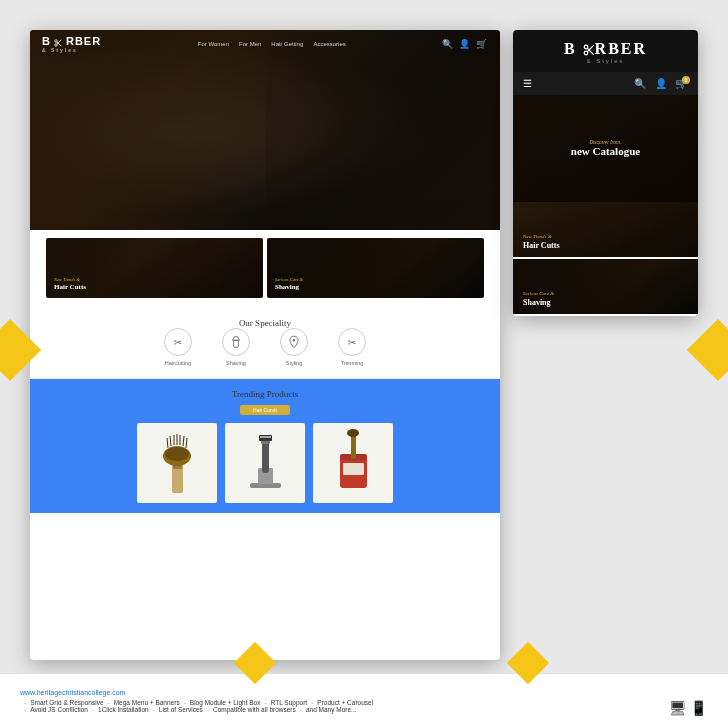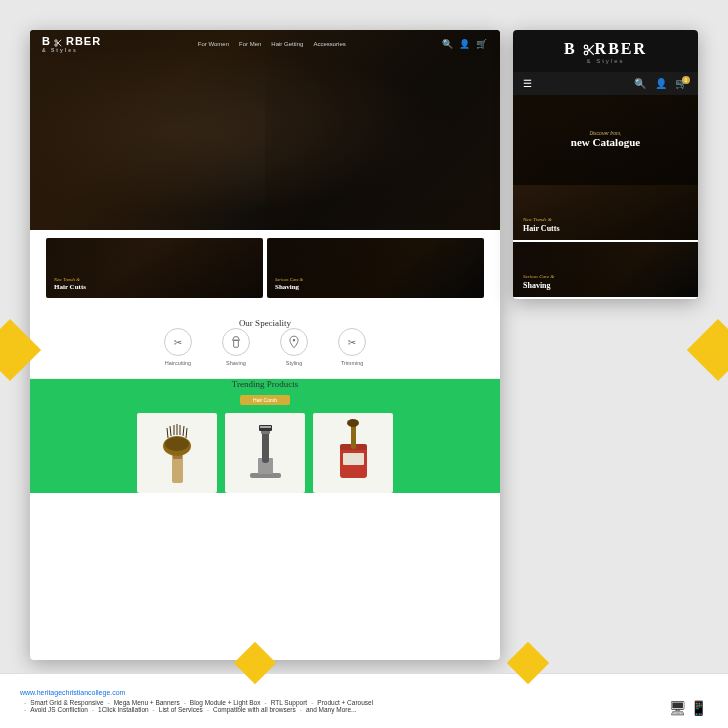--- a/index.html
+++ b/index.html
@@ -204,22 +204,22 @@
       font-size: 10px;
       color: #666;
     }
     .spec-label {
       font-size: 5.5px;
       color: #666;
     }
 
     
     .trending {
-      padding: 0 16px;
-      background: #22c55e;
+      padding: 10px 16px;
+      background: #3b82f6;
       border-top: 1px solid #eee;
     }
     .trending-title {
       font-size: 9px;
       color: #333;
       text-align: center;
       margin-bottom: 6px;
       font-family: Georgia, serif;
     }
     .filter-btn {
@@ -292,21 +292,21 @@
     }
     .mobile-nav-icons {
       display: flex;
       gap: 8px;
     }
     .mobile-nav-icons span {
       color: #fff;
       font-size: 10px;
     }
     .mobile-hero {
-      height: 90px;
+      height: 107px;
       background: linear-gradient(rgba(0,0,0,0.5), rgba(0,0,0,0.6)),
                   linear-gradient(135deg, #2a1a08 0%, #1a1008 100%);
       position: relative;
       display: flex;
       align-items: center;
       justify-content: center;
     }
     .mobile-hero-content {
       text-align: center;
       z-index: 2;

